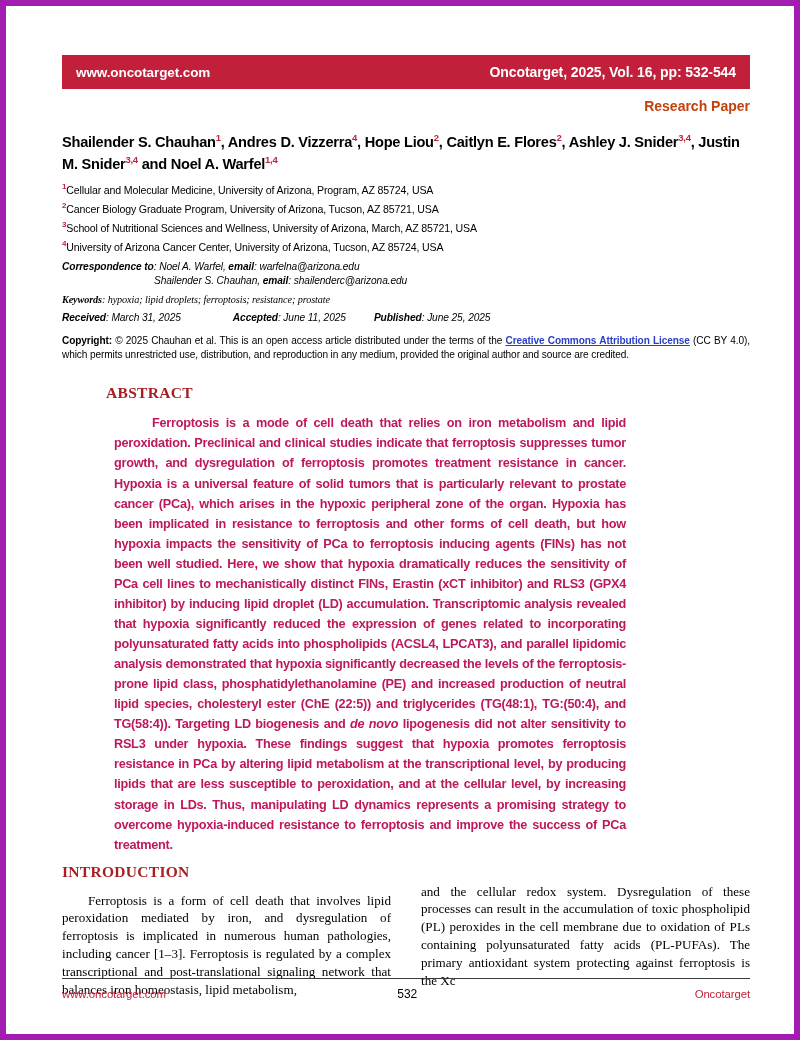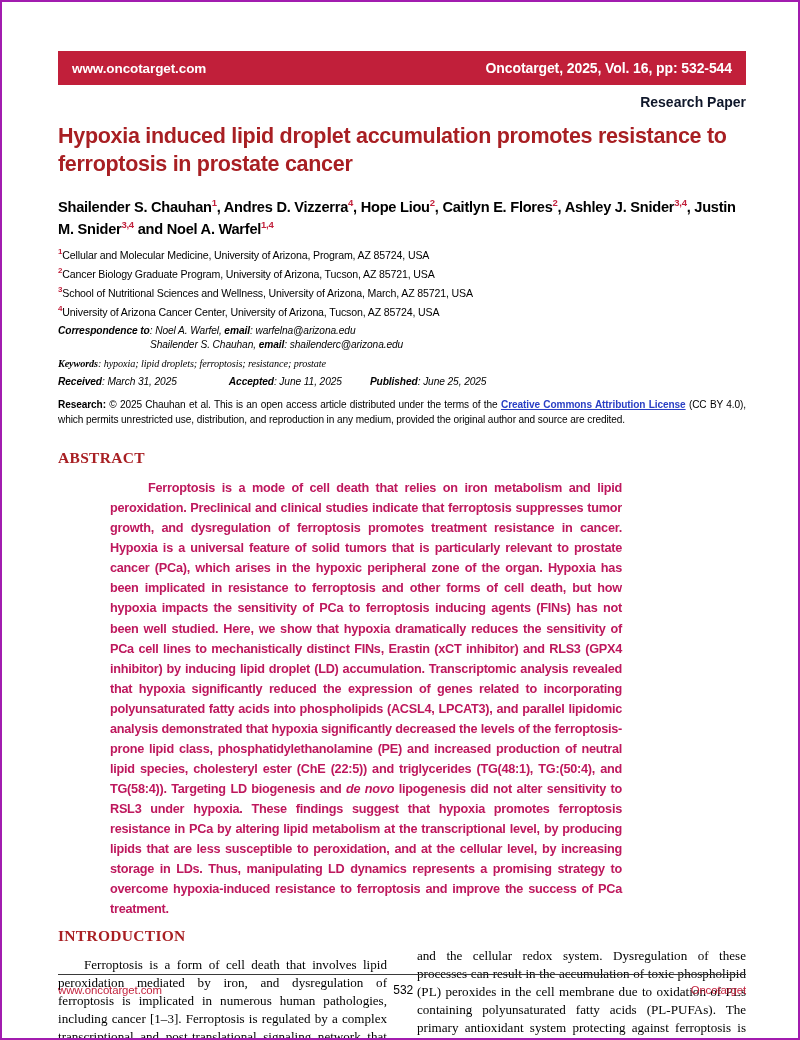--- a/index.html
+++ b/index.html
@@ -5,21 +5,21 @@
   html, body {
     margin: 0;
     padding: 0;
     background: #ffffff;
   }
   .page {
     position: relative;
     width: 800px;
     height: 1040px;
     background: #ffffff;
-    border: 2px solid #a21caf;
+    border: 6px solid #a21caf;
     box-sizing: border-box;
     overflow: hidden;
     font-family: "Liberation Serif", serif;
   }
   .content {
     position: absolute;
     left: 56px;
     top: 0;
     width: 688px;
   }
@@ -40,21 +40,21 @@
     font-size: 13.5px;
   }
   .banner-left { letter-spacing: -0.1px; }
   .banner-right { letter-spacing: -0.1px; font-size: 14px; }
 
   .paper-type {
     text-align: right;
     font-family: "Liberation Sans", sans-serif;
     font-weight: bold;
     font-size: 14px;
-    color: #0f172a;
+    color: #c2410c;
     margin-top: 9px;
   }
 
   
   .title {
     color: #a81f23;
     font-family: "Liberation Sans", sans-serif;
     font-weight: bold;
     font-size: 21.5px;
     line-height: 1.32;
@@ -133,21 +133,21 @@
   }
 
   
   .section-head {
     color: #a81f23;
     font-family: "Liberation Serif", serif;
     font-weight: bold;
     font-size: 15.5px;
     letter-spacing: 0.3px;
   }
-  .abstract-head { margin-top: 22px; }
+  .abstract-head { margin-top: 22px; margin-left: 44px; }
 
   .abstract-body {
     margin-top: 11px;
     margin-left: 52px;
     width: 512px;
     font-family: "Liberation Sans", sans-serif;
     font-weight: bold;
     font-size: 12.7px;
     line-height: 1.58;
     text-align: justify;
@@ -205,21 +205,20 @@
 <div class="page">
   <div class="content">
 
     <div class="banner">
       <span class="banner-left">www.oncotarget.com</span>
       <span class="banner-right">Oncotarget, 2025, Vol. 16, pp: 532-544</span>
     </div>
 
     <div class="paper-type">Research Paper</div>
 
-    <div class="title">Hypoxia induced lipid droplet accumulation promotes resistance to ferroptosis in prostate cancer</div>
 
     <div class="authors">Shailender S. Chauhan<sup>1</sup>, Andres D. Vizzerra<sup>4</sup>, Hope Liou<sup>2</sup>, Caitlyn E. Flores<sup>2</sup>, Ashley J. Snider<sup>3,4</sup>, Justin M. Snider<sup>3,4</sup> and Noel A. Warfel<sup>1,4</sup></div>
 
     <div class="affiliations">
       <div class="aff-line">
         <sup>1</sup><span>Cellular and Molecular Medicine, University of Arizona, Program, AZ 85724, USA</span>
       </div>
       <div class="aff-line">
         <sup>2</sup><span>Cancer Biology Graduate Program, University of Arizona, Tucson, AZ 85721, USA</span>
       </div>
@@ -242,21 +241,21 @@
 
     <div class="keywords">
       <b>Keywords</b><span>: </span><span>hypoxia; lipid droplets; ferroptosis; resistance; prostate</span>
     </div>
 
     <div class="dates">
       <span><b>Received</b><span>: </span><span>March 31, 2025</span></span><span class="d-acc"><b>Accepted</b><span>: </span><span>June 11, 2025</span></span><span class="d-pub"><b>Published</b><span>: </span><span>June 25, 2025</span></span>
     </div>
 
     <div class="copyright">
-      <b>Research:</b><span> © 2025 Chauhan et al. This is an open access article distributed under the terms of the </span><span class="cc-link">Creative Commons Attribution License</span><span> (CC BY 4.0), which permits unrestricted use, distribution, and reproduction in any medium, provided the original author and source are credited.</span>
+      <b>Copyright:</b><span> © 2025 Chauhan et al. This is an open access article distributed under the terms of the </span><span class="cc-link">Creative Commons Attribution License</span><span> (CC BY 4.0), which permits unrestricted use, distribution, and reproduction in any medium, provided the original author and source are credited.</span>
     </div>
 
     <div class="section-head abstract-head">ABSTRACT</div>
 
     <div class="abstract-body">
       <span>Ferroptosis is a mode of cell death that relies on iron metabolism and lipid peroxidation. Preclinical and clinical studies indicate that ferroptosis suppresses tumor growth, and dysregulation of ferroptosis promotes treatment resistance in cancer. Hypoxia is a universal feature of solid tumors that is particularly relevant to prostate cancer (PCa), which arises in the hypoxic peripheral zone of the organ. Hypoxia has been implicated in resistance to ferroptosis and other forms of cell death, but how hypoxia impacts the sensitivity of PCa to ferroptosis inducing agents (FINs) has not been well studied. Here, we show that hypoxia dramatically reduces the sensitivity of PCa cell lines to mechanistically distinct FINs, Erastin (xCT inhibitor) and RLS3 (GPX4 inhibitor) by inducing lipid droplet (LD) accumulation. Transcriptomic analysis revealed that hypoxia significantly reduced the expression of genes related to incorporating polyunsaturated fatty acids into phospholipids (ACSL4, LPCAT3), and parallel lipidomic analysis demonstrated that hypoxia significantly decreased the levels of the ferroptosis-prone lipid class, phosphatidylethanolamine (PE) and increased production of neutral lipid species, cholesteryl ester (ChE (22:5)) and triglycerides (TG(48:1), TG:(50:4), and TG(58:4)). Targeting LD biogenesis and </span><i>de novo</i><span> lipogenesis did not alter sensitivity to RSL3 under hypoxia. These findings suggest that hypoxia promotes ferroptosis resistance in PCa by altering lipid metabolism at the transcriptional level, by producing lipids that are less susceptible to peroxidation, and at the cellular level, by increasing storage in LDs. Thus, manipulating LD dynamics represents a promising strategy to overcome hypoxia-induced resistance to ferroptosis and improve the success of PCa treatment.</span>
     </div>
 
     <div class="section-head intro-head">INTRODUCTION</div>
 

